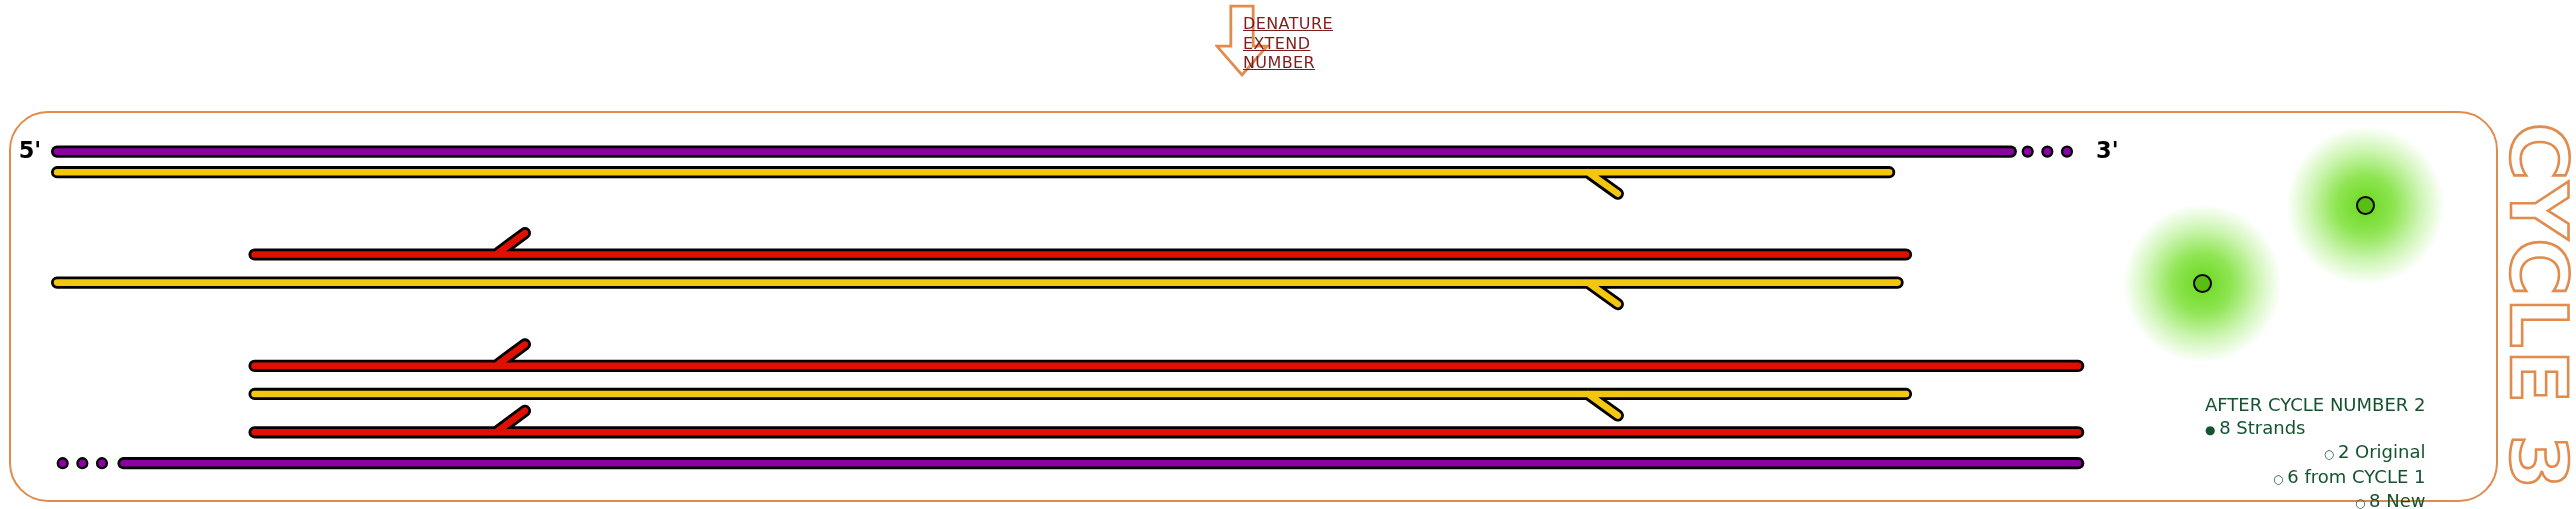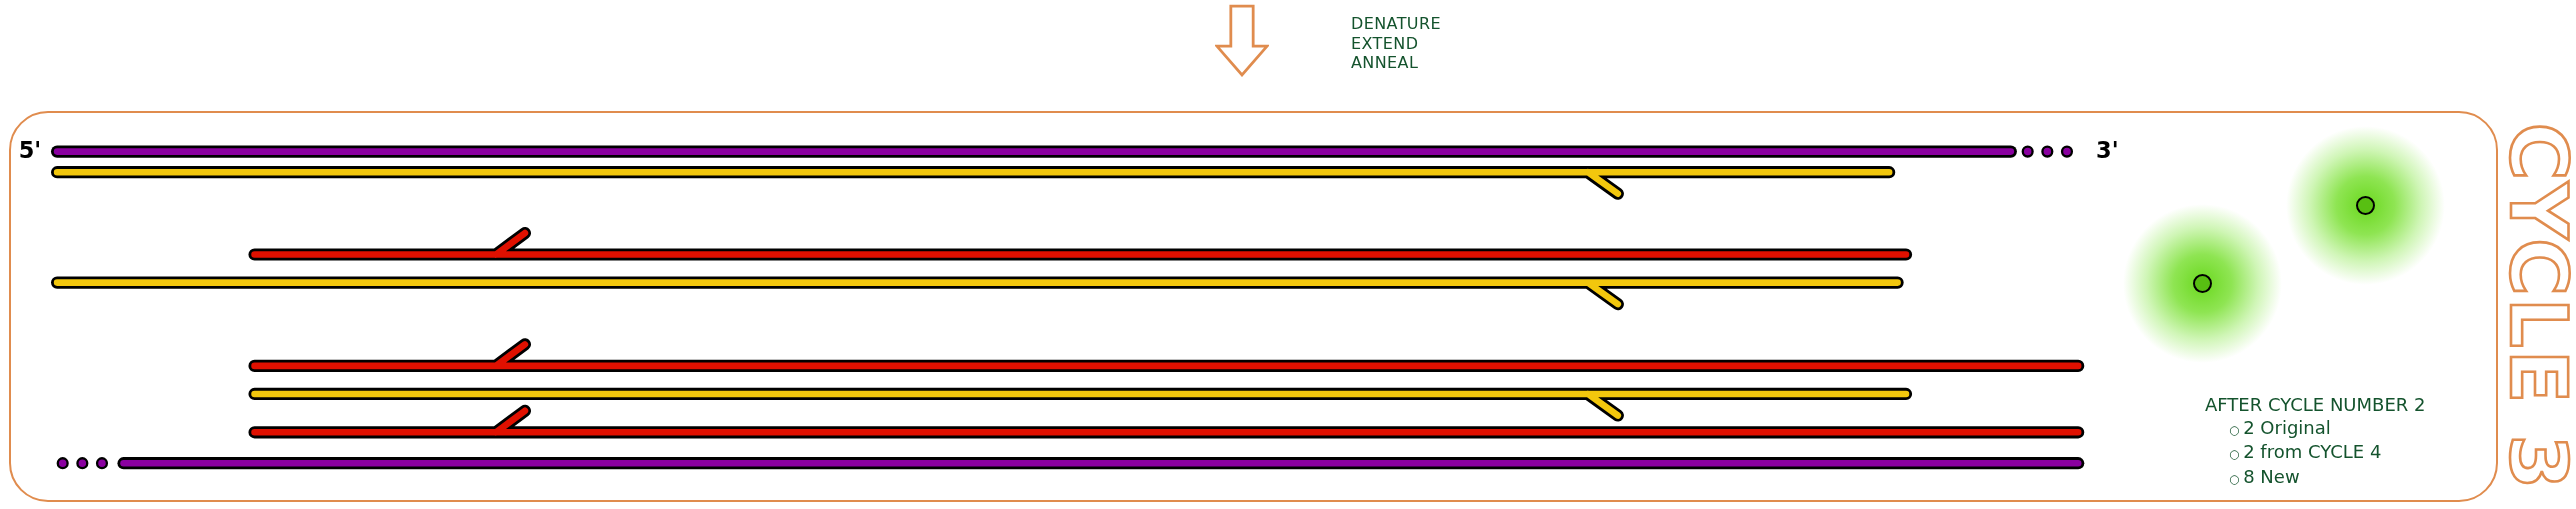--- a/index.html
+++ b/index.html
@@ -23,37 +23,38 @@
     border-radius:39px;
     background:transparent;
   }
   #diagram-svg{
     position:absolute; left:0; top:0;
   }
   .flow-arrow{
     position:absolute; left:1215px; top:3.7px;
   }
   .flow-steps{
-    position:absolute; left:1351px; top:14px;
-    font-size:16px; line-height:19.6px; color:#14532d;
+    position:absolute; left:1243px; top:14px;
+    font-size:16px; line-height:19.6px; color:#7f1d1d;
     letter-spacing:0.4px;
+    text-decoration:underline;
   }
   .prime-label{
     position:absolute;
     font-weight:bold; font-size:22.5px; line-height:24px; color:#000;
   }
   .label-5p{ left:18.7px; top:138px; }
   .label-3p{ left:2096px; top:138px; }
   .annotation{
     position:absolute; left:2205px; top:386px;
     font-size:18px; line-height:22.5px; color:#14532d;
     white-space:nowrap;
     margin-top:8px;
   }
-  .annotation .item.sub{ margin-left:24px; }
+  .annotation .item.sub{ margin-left:24px;text-align:right; }
   .annotation .marker{ font-size:12px; margin-right:3.7px; }
   .glow{
     position:absolute;
     width:165px; height:165px;
     margin-left:-82px; margin-top:-82px;
     border-radius:50%;
     background:radial-gradient(circle,
       rgba(98,214,18,0.95) 0%,
       rgba(105,220,25,0.75) 25%,
       rgba(118,228,45,0.35) 48%,
@@ -73,21 +74,21 @@
 
 <div class="stage">
 
   <svg class="flow-arrow" width="54" height="73" viewBox="0 0 58 78">
     <polygon points="17,2 41,2 41,45 56,45 29,76 2,45 17,45" fill="#ffffff" stroke-width="3" style="stroke:var(--orange);" stroke-linejoin="miter"></polygon>
   </svg>
 
   <div class="flow-steps">
     <div>DENATURE</div>
     <div>EXTEND</div>
-    <div>ANNEAL</div>
+    <div>NUMBER</div>
   </div>
 
   <div class="panel"></div>
 
   <span class="prime-label label-5p">5'</span>
   <span class="prime-label label-3p">3'</span>
 
   <svg id="diagram-svg" width="2576" height="510" viewBox="0 0 2753 545">
     <path d="M 61 162 H 2149" stroke="#000000" stroke-width="13" fill="none" stroke-linecap="round" stroke-linejoin="round"></path>
       <path d="M 61 162 H 2149" stroke="#8A00A0" stroke-width="7" fill="none" stroke-linecap="round" stroke-linejoin="round"></path>
@@ -109,25 +110,28 @@
       <path d="M 132 495 H 2221" stroke="#000000" stroke-width="13" fill="none" stroke-linecap="round" stroke-linejoin="round"></path>
       <path d="M 132 495 H 2221" stroke="#8A00A0" stroke-width="7" fill="none" stroke-linecap="round" stroke-linejoin="round"></path>
       <circle cx="67" cy="495" r="5.25" fill="#8A00A0" stroke="#000000" stroke-width="2.5"></circle>
       <circle cx="88" cy="495" r="5.25" fill="#8A00A0" stroke="#000000" stroke-width="2.5"></circle>
       <circle cx="109" cy="495" r="5.25" fill="#8A00A0" stroke="#000000" stroke-width="2.5"></circle>
       <text id="cycle-text" x="2712" y="328" transform="rotate(90 2712 328)" text-anchor="middle" dominant-baseline="central" font-family="DejaVu Sans, sans-serif" font-size="84" font-weight="bold" letter-spacing="2" fill="#ffffff" stroke-width="2.75" stroke="#E08C4E">CYCLE 3</text>
   </svg>
 
   <div class="annotation">
     <div class="title">AFTER CYCLE NUMBER 2</div>
+    <div class="item">
+      <span class="marker">●</span><span>8 Strands</span>
+    </div>
     <div class="item sub">
       <span class="marker">○</span><span>2 Original</span>
     </div>
     <div class="item sub">
-      <span class="marker">○</span><span>2 from CYCLE 4</span>
+      <span class="marker">○</span><span>6 from CYCLE 1</span>
     </div>
     <div class="item sub">
       <span class="marker">○</span><span>8 New</span>
     </div>
   </div>
 
 <div class="glow" style="left: 2202px; top: 283px;">
       <div class="glow-dot"></div>
     </div>
     <div class="glow" style="left: 2365px; top: 205px;">

